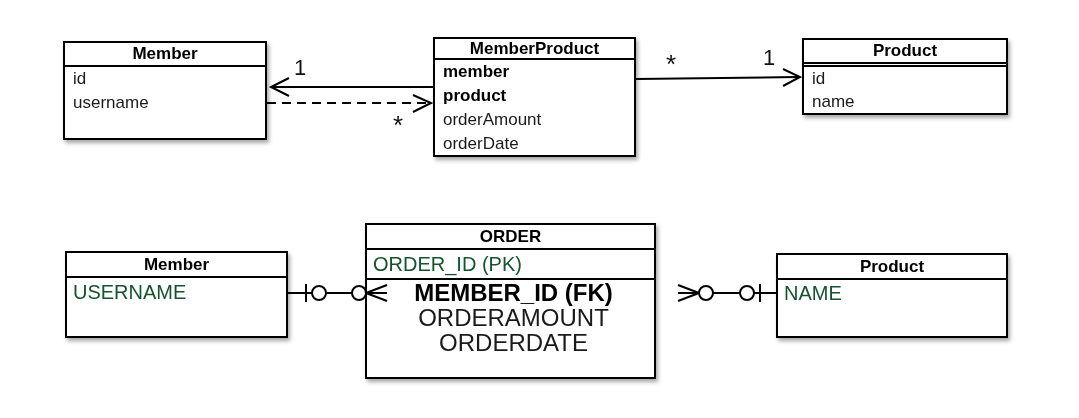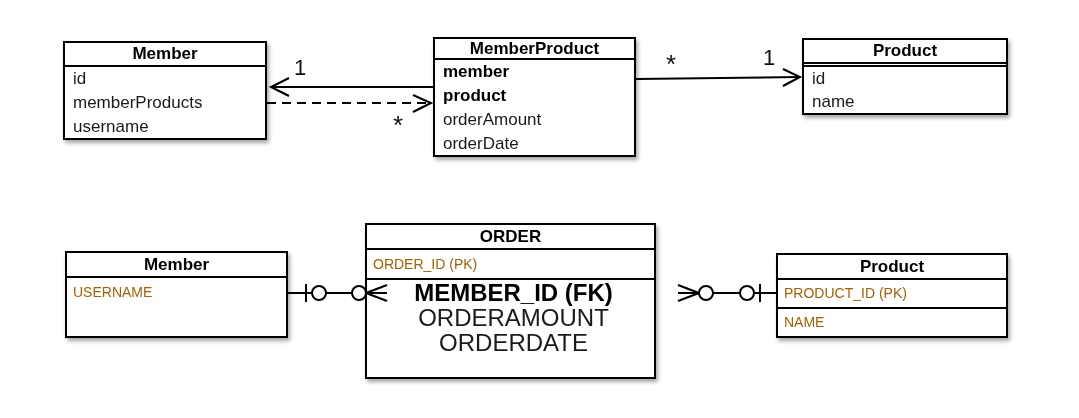--- a/index.html
+++ b/index.html
@@ -20,38 +20,37 @@
   .ufield { padding-left:8px; font-size:17px; color:#1a1a1a; white-space:nowrap; }
   .ufield.bold { font-weight:bold; color:#000; }
   .dblsep { border-top:2px solid #000; margin-top:1px; }
   
   .ebox {
     position:absolute; box-sizing:border-box; background:#ffffff;
     border:2px solid #000; box-shadow:2px 3px 4px rgba(0,0,0,0.35);
     overflow:hidden;
   }
   .ehead { font-weight:bold; text-align:center; font-size:17px; color:#000; }
-  .erow { padding-left:6px; font-size:14px; color:#a16207; white-space:nowrap; }
+  .erow { padding-left:6px; font-size:20px; color:#14532d; white-space:nowrap; }
   .sep { border-top:2px solid #000; }
   .eline { padding-left:6px; font-size:24px; line-height:25px; color:#1a1a1a; white-space:nowrap;text-align:center; }
   .eline.bold { font-weight:bold; color:#000; }
   
   svg.wires { position:absolute; left:0; top:0; pointer-events:none; }
   .mult { position:absolute; color:#111; line-height:1; font-family:"Liberation Sans", sans-serif; }
 </style>
 </head>
 <body>
 
 <div class="canvas">
 
   <div class="ubox" style="left:63px; top:41px; width:204px; height:99px;">
     <div class="uhead" style="line-height:22px;">Member</div>
     <div>
       <div class="ufield" style="line-height:24px;">id</div>
-      <div class="ufield" style="line-height:24px;">memberProducts</div>
       <div class="ufield" style="line-height:24px;">username</div>
     </div>
   </div>
 
   <div class="ubox" style="left:433px; top:37px; width:203px; height:120px;">
     <div class="uhead" style="line-height:19px;">MemberProduct</div>
     <div>
       <div class="ufield bold" style="line-height:24px;">member</div>
       <div class="ufield bold" style="line-height:24px;">product</div>
       <div class="ufield" style="line-height:24px;">orderAmount</div>
@@ -82,21 +81,20 @@
     <div class="erow sep" style="line-height:28px;">ORDER_ID (PK)</div>
     <div class="sep">
       <div class="eline bold">MEMBER_ID (FK)</div>
       <div class="eline">ORDERAMOUNT</div>
       <div class="eline">ORDERDATE</div>
     </div>
   </div>
 
   <div class="ebox" style="left:776px; top:253px; width:232px; height:85px;">
     <div class="ehead" style="line-height:23px;">Product</div>
-    <div class="erow sep" style="line-height:27px;">PRODUCT_ID (PK)</div>
     <div class="erow sep" style="line-height:27px;">NAME</div>
   </div>
 
   <svg class="wires" width="1079" height="418" viewBox="0 0 1079 418" stroke="#000" stroke-width="2">
 
     <g>
       <line x1="433" y1="87" x2="271" y2="87"></line>
       <polyline points="289,78 271,87 289,96" fill="none"></polyline>
     </g>
 

